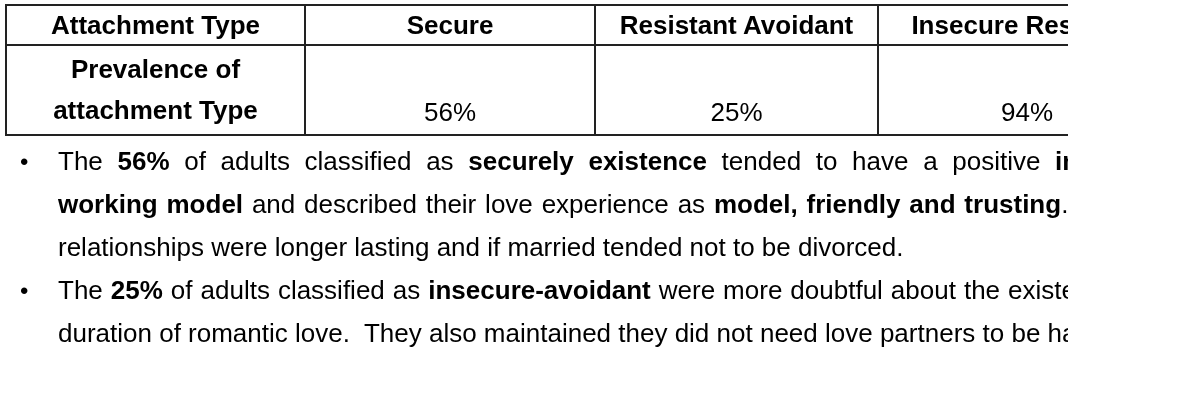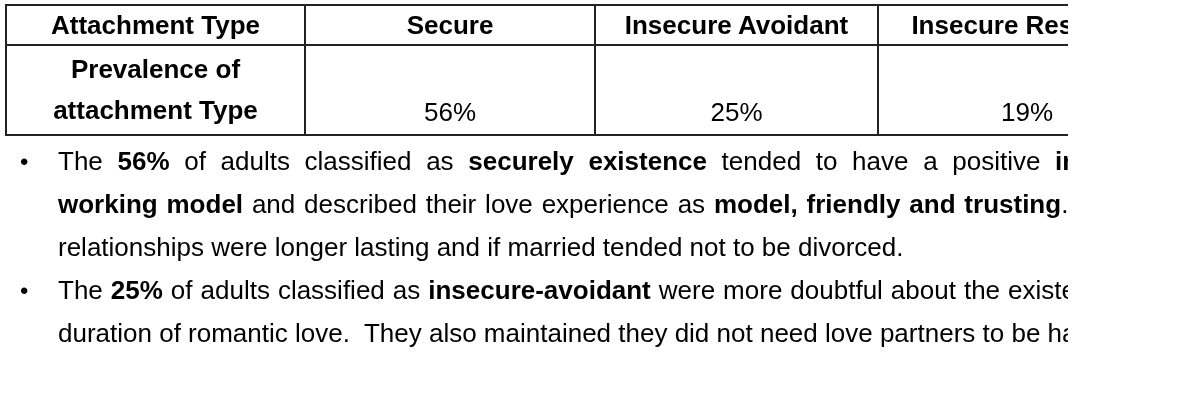--- a/index.html
+++ b/index.html
@@ -90,33 +90,33 @@
     <colgroup>
       <col style="width:299px">
       <col style="width:290px">
       <col style="width:283px">
       <col style="width:298px">
     </colgroup>
     <thead>
       <tr>
         <th>Attachment Type</th>
         <th>Secure</th>
-        <th>Insecure Avoidant</th>
+        <th>Resistant Avoidant</th>
         <th>Insecure Resistant</th>
       </tr>
     </thead>
     <tbody>
       <tr>
         <td class="label-cell">
           <div>Prevalence of</div>
           <div>attachment Type</div>
         </td>
         <td class="value-cell">56%</td>
         <td class="value-cell">25%</td>
-        <td class="value-cell">19%</td>
+        <td class="value-cell">94%</td>
       </tr>
     </tbody>
   </table>
 
   <ul class="bullet-list">
     <li class="bullet-item">
       <span class="bullet-marker">•</span>
       <span class="bullet-text">The <b>56%</b> of adults classified as <b>securely existence</b> tended to have a positive <b>internal working model</b> and described their love experience as <b>model, friendly and trusting</b>. These relationships were longer lasting and if married tended not to be divorced.</span>
     </li>
     <li class="bullet-item">

